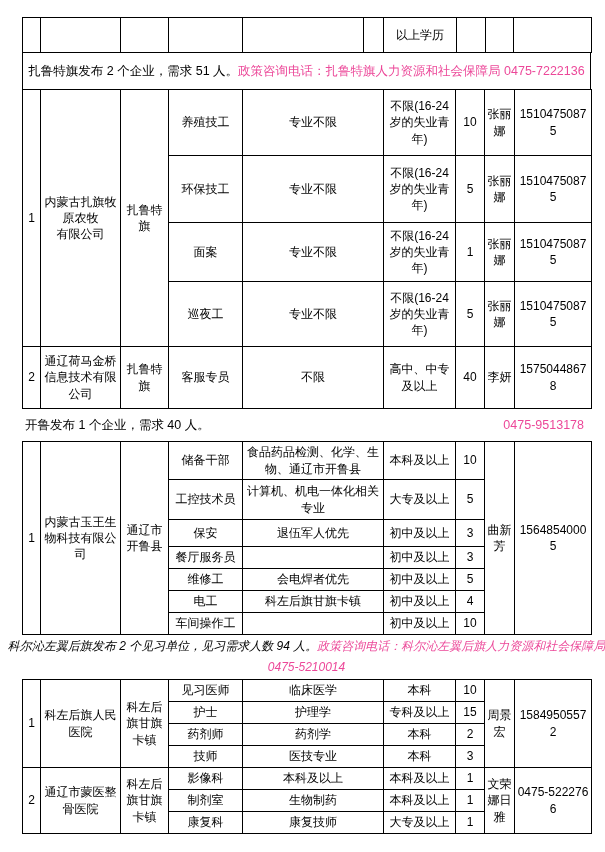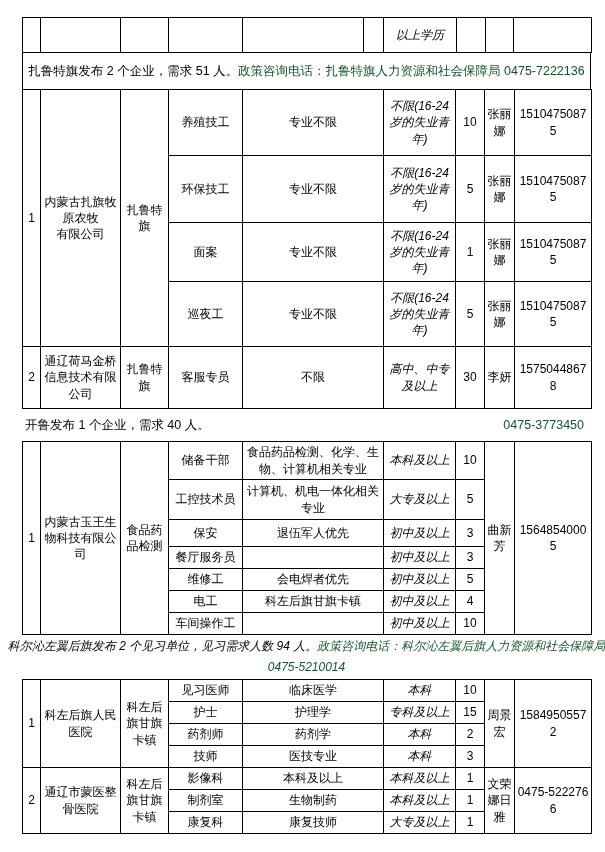--- a/index.html
+++ b/index.html
@@ -11,28 +11,28 @@
   .spacer-top{height:17px;}
   table.doc-table{border-collapse:collapse;table-layout:fixed;width:569px;}
   table.doc-table td{
     border:1px solid #000;text-align:center;vertical-align:middle;
     padding:0 2px;font-size:12px;line-height:1.35;overflow:hidden;
     word-break:break-all;
   }
   td.company{white-space:pre-line;}
   td.phone{font-size:10.5px;padding:0 1px;letter-spacing:0;}
   td.count{font-size:11px;}
-  td.edu{padding:0 1px;font-style:italic;}
+  td.edu{padding:0 1px;}
   
   tr.h35{height:35px;} tr.h66{height:66px;} tr.h67{height:67px;} tr.h59{height:59px;}
   tr.h65{height:65px;} tr.h62{height:62px;} tr.h38{height:38px;} tr.h40{height:40px;}
   tr.h27{height:27px;} tr.h22{height:22px;}
   
   .banner{box-sizing:border-box;display:flex;align-items:center;font-size:12.5px;white-space:nowrap;}
-  .banner .red{color:#14532d;}
+  .banner .red{color:#ec4899;}
   .banner1{height:36px;border-left:1px solid #000;border-right:1px solid #000;justify-content:center;}
   .banner2{height:32px;justify-content:space-between;padding:0 7px 0 3px;text-align:center;}
   .banner3{height:44px;flex-direction:column;justify-content:center;line-height:21px;font-size:12px;font-style:italic;}
   .banner3 .line{white-space:nowrap;}
 </style>
 </head>
 <body>
 
 <div class="sheet">
   <div class="spacer-top"></div>
@@ -120,51 +120,51 @@
       <td>张丽娜</td>
       <td class="phone">15104750875</td>
     </tr>
     <tr class="h62">
       <td>2</td>
       <td class="company">通辽荷马金桥信息技术有限公司</td>
       <td>扎鲁特旗</td>
       <td>客服专员</td>
       <td>不限</td>
       <td class="edu">高中、中专及以上</td>
-      <td class="count">30</td>
+      <td class="count">40</td>
       <td>李妍</td>
       <td class="phone">15750448678</td>
     </tr>
   </tbody>
     </table>
 
   <div class="banner banner2">
     <span>开鲁发布 1 个企业，需求 40 人。</span>
-    <span class="red">0475-3773450</span>
+    <span class="red">0475-9513178</span>
   </div>
 
   <table class="doc-table">
     <colgroup>
       <col style="width:18px">
         <col style="width:80px">
         <col style="width:48px">
         <col style="width:74px">
       <col style="width:141px">
         <col style="width:72px">
         <col style="width:29px">
         <col style="width:30px">
       <col style="width:77px">
     </colgroup>
     <tbody>
         <tr class="h38">
       <td rowspan="7">1</td>
       <td rowspan="7" class="company">内蒙古玉王生物科技有限公司</td>
-      <td rowspan="7">食品药品检测</td>
+      <td rowspan="7">通辽市开鲁县</td>
       <td>储备干部</td>
-      <td>食品药品检测、化学、生物、计算机相关专业</td>
+      <td>食品药品检测、化学、生物、通辽市开鲁县</td>
       <td class="edu">本科及以上</td>
       <td class="count">10</td>
       <td rowspan="7">曲新芳</td>
       <td rowspan="7" class="phone">15648540005</td>
     </tr>
     <tr class="h40">
       <td>工控技术员</td>
       <td>计算机、机电一体化相关专业</td>
       <td class="edu">大专及以上</td>
       <td class="count">5</td>

